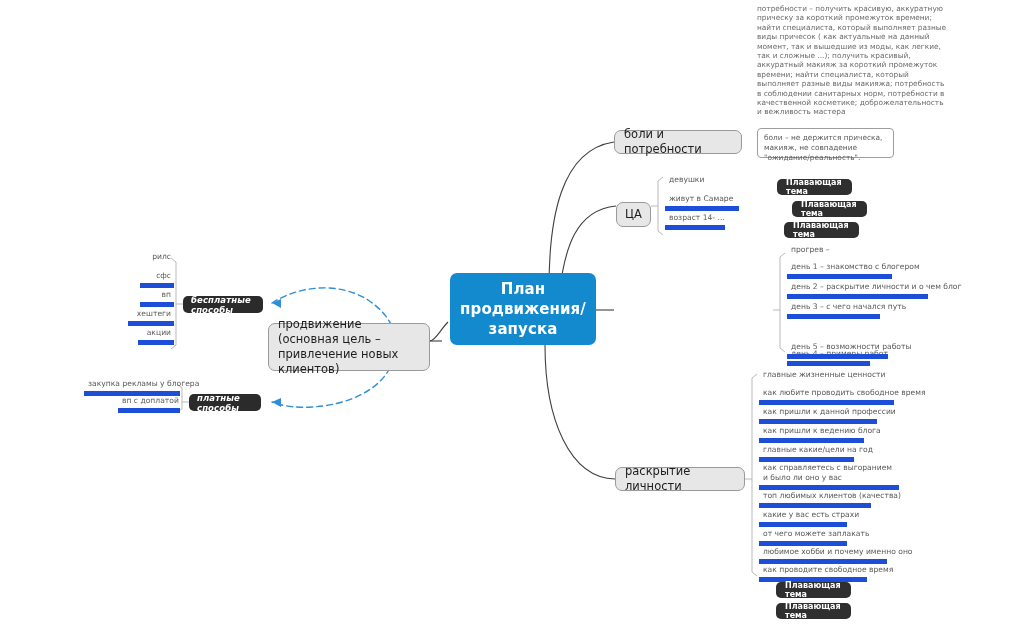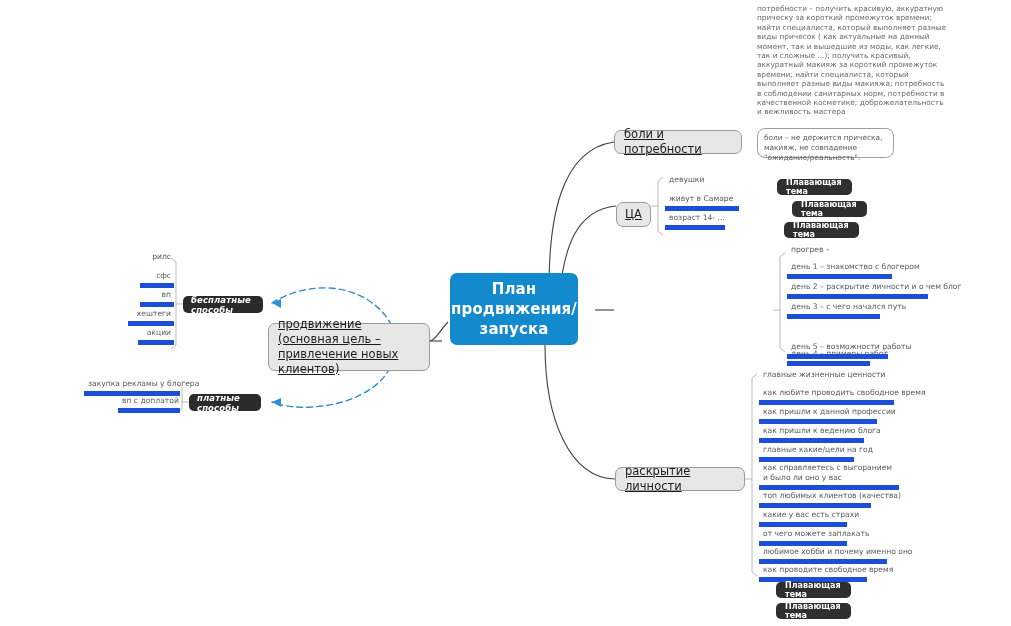--- a/index.html
+++ b/index.html
@@ -33,21 +33,20 @@
   .main-node{
     background:#E7E7E7;
     border:1px solid #9A9A9A;
     border-radius:7px;
     color:#1c1c1c;
     font-size:11.5px;
     line-height:15px;
     display:flex;align-items:center;
     padding:5px 9px;
     font-weight:normal;
-    text-decoration:underline;
   }
   .main-node.center-text{justify-content:center;}
 
   .dark-node{
     background:#2B2B2B;
     border-radius:5px;
     color:#ffffff;
     font-size:8.5px;
     font-weight:bold;
     display:flex;align-items:center;justify-content:center;
@@ -150,27 +149,27 @@
     <g fill="none" stroke="#2E8FD8" stroke-width="1.4" stroke-dasharray="6,4" stroke-linecap="round">
       <path d="M272,303 C300,285 340,282 368,300 C392,316 400,336 393,360 C385,388 350,405 312,407 C296,408 282,406 272,402"></path>
     </g>
 
     <g fill="#2E8FD8">
       <polygon points="272,303 281,299 281,308"></polygon>
       <polygon points="272,402 281,398 281,407"></polygon>
     </g>
   </svg>
 
-  <div class="node central" style="left:450px;top:273px;width:128px;height:72px;">План продвижения/ запуска</div>
+  <div class="node central" style="left:450px;top:273px;width:146px;height:72px;">План продвижения/ запуска</div>
 
   <div class="node main-node center-text" style="left:614px;top:130px;width:128px;height:24px;">боли и потребности</div>
 
   <div class="freetext" style="left:757px;top:4px;width:190px;">потребности – получить красивую, аккуратную прическу за короткий промежуток времени; найти специалиста, который выполняет разные виды причесок ( как актуальные на данный момент, так и вышедшие из моды, как легкие, так и сложные ...); получить красивый, аккуратный макияж за короткий промежуток времени; найти специалиста, который выполняет разные виды макияжа; потребность в соблюдении санитарных норм, потребности в качественной косметике; доброжелательность и вежливость мастера</div>
 
-  <div class="boxtext" style="left:757px;top:128px;width:137px;height:30px;border-radius:8px;">боли – не держится прическа, макияж, не совпадение "ожидание/реальность".</div>
+  <div class="boxtext" style="left:757px;top:128px;width:137px;height:30px;">боли – не держится прическа, макияж, не совпадение "ожидание/реальность".</div>
 
   <div class="node main-node center-text" style="left:616px;top:202px;width:35px;height:25px;">ЦА</div>
 
   <div class="leaf plain" style="left:665px;top:175px;">девушки</div>
   <div class="leaf underline" style="left:665px;top:194px;width:74px;">живут в Самаре</div>
   <div class="leaf underline" style="left:665px;top:213px;width:60px;">возраст 14- ...</div>
 
   <div class="node float-node" style="left:777px;top:179px;width:75px;height:16px;">Плавающая тема</div>
   <div class="node float-node" style="left:792px;top:201px;width:75px;height:16px;">Плавающая тема</div>
   <div class="node float-node" style="left:784px;top:222px;width:75px;height:16px;">Плавающая тема</div>

